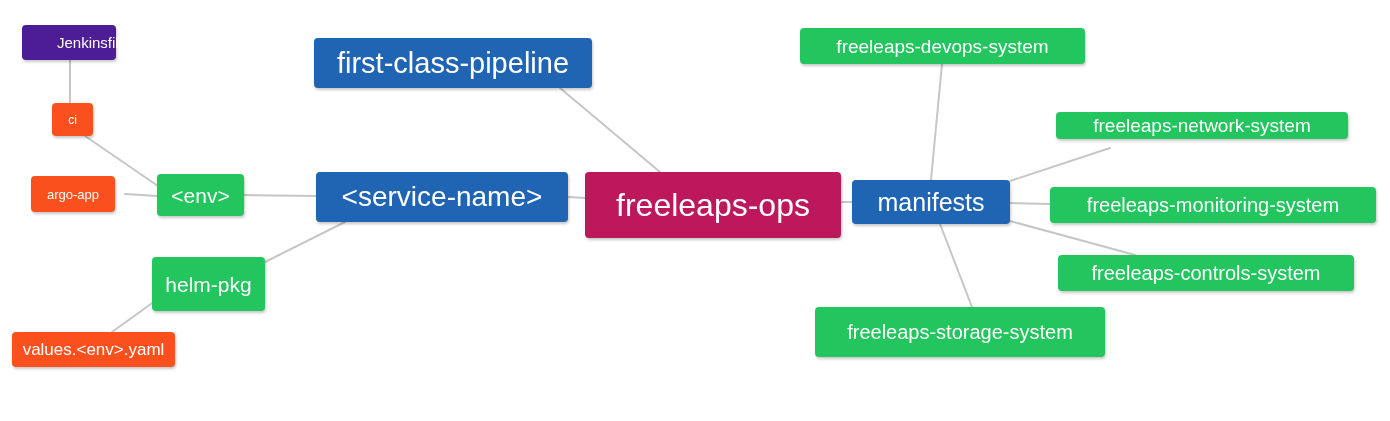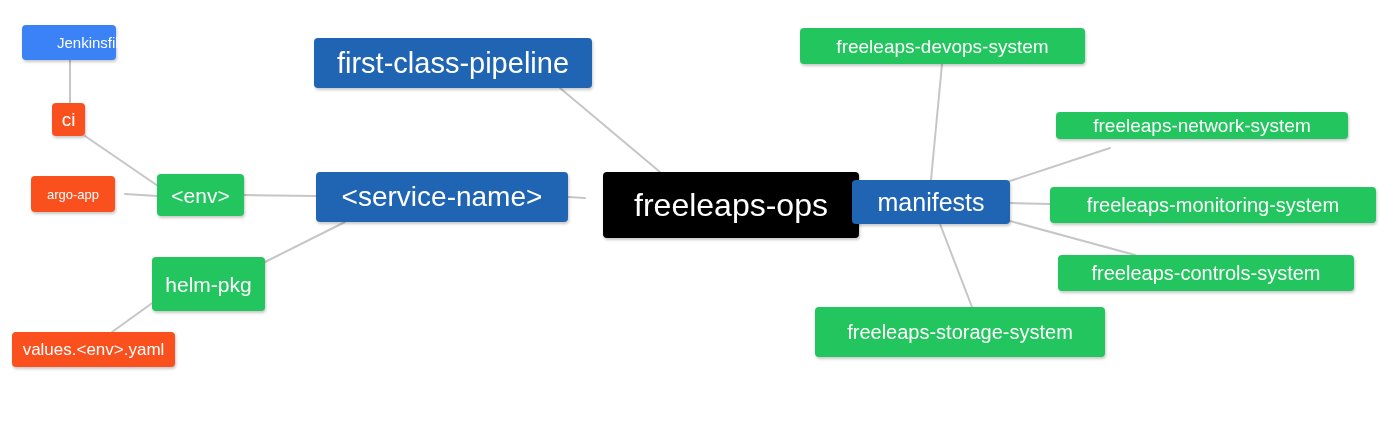--- a/index.html
+++ b/index.html
@@ -32,25 +32,25 @@
     align-items: center;
     justify-content: center;
     border-radius: 4px;
     color: #ffffff;
     white-space: nowrap;
     box-shadow: 1px 2px 3px rgba(0,0,0,0.22);
     letter-spacing: 0px;
     line-height: 1;
     z-index: 2;
   }
-  .n-root   { background: #000000; margin-left: 18px; }
+  .n-root   { background: #be185d; }
   .n-blue   { background: #2064b4; }
   .n-green  { background: #22c55e; }
   .n-red    { background: #f9501e; }
-  .n-orange { background: #3b82f6; padding-left: 46px; }
+  .n-orange { background: #4c1d95; padding-left: 46px; }
 </style>
 </head>
 <body>
 
 <div id="canvas">
   <svg id="edges" viewBox="0 0 1390 421" width="1390" height="421">
       <line x1="70" y1="60" x2="70" y2="103" stroke="#c6c6c6" stroke-width="2" stroke-linecap="round"></line>
       <line x1="85" y1="136" x2="158" y2="186" stroke="#c6c6c6" stroke-width="2" stroke-linecap="round"></line>
       <line x1="125" y1="194" x2="157" y2="196" stroke="#c6c6c6" stroke-width="2" stroke-linecap="round"></line>
       <line x1="244" y1="195" x2="316" y2="196" stroke="#c6c6c6" stroke-width="2" stroke-linecap="round"></line>
@@ -62,21 +62,21 @@
       <line x1="931" y1="180" x2="942" y2="64" stroke="#c6c6c6" stroke-width="2" stroke-linecap="round"></line>
       <line x1="1010" y1="181" x2="1110" y2="148" stroke="#c6c6c6" stroke-width="2" stroke-linecap="round"></line>
       <line x1="1010" y1="203" x2="1050" y2="204" stroke="#c6c6c6" stroke-width="2" stroke-linecap="round"></line>
       <line x1="1010" y1="221" x2="1135" y2="255" stroke="#c6c6c6" stroke-width="2" stroke-linecap="round"></line>
       <line x1="940" y1="224" x2="972" y2="307" stroke="#c6c6c6" stroke-width="2" stroke-linecap="round"></line>
     </svg>
   <div id="nodes">
       <div class="node n-orange" style="left: 22px; top: 25px; width: 94px; height: 35px; font-size: 15px;">
         <span>Jenkinsfile</span>
       </div>
-      <div class="node n-red" style="left: 52px; top: 103px; width: 33px; height: 33px; font-size: 19px; align-items: center;">
+      <div class="node n-red" style="left: 52px; top: 103px; width: 41px; height: 33px; font-size: 12px; align-items: center;">
         <span>ci</span>
       </div>
       <div class="node n-red" style="left: 31px; top: 176px; width: 84px; height: 36px; font-size: 13px;">
         <span>argo-app</span>
       </div>
       <div class="node n-green" style="left: 157px; top: 174px; width: 87px; height: 42px; font-size: 21px;">
         <span>&lt;env&gt;</span>
       </div>
       <div class="node n-green" style="left: 152px; top: 257px; width: 113px; height: 54px; font-size: 21px;">
         <span>helm-pkg</span>

